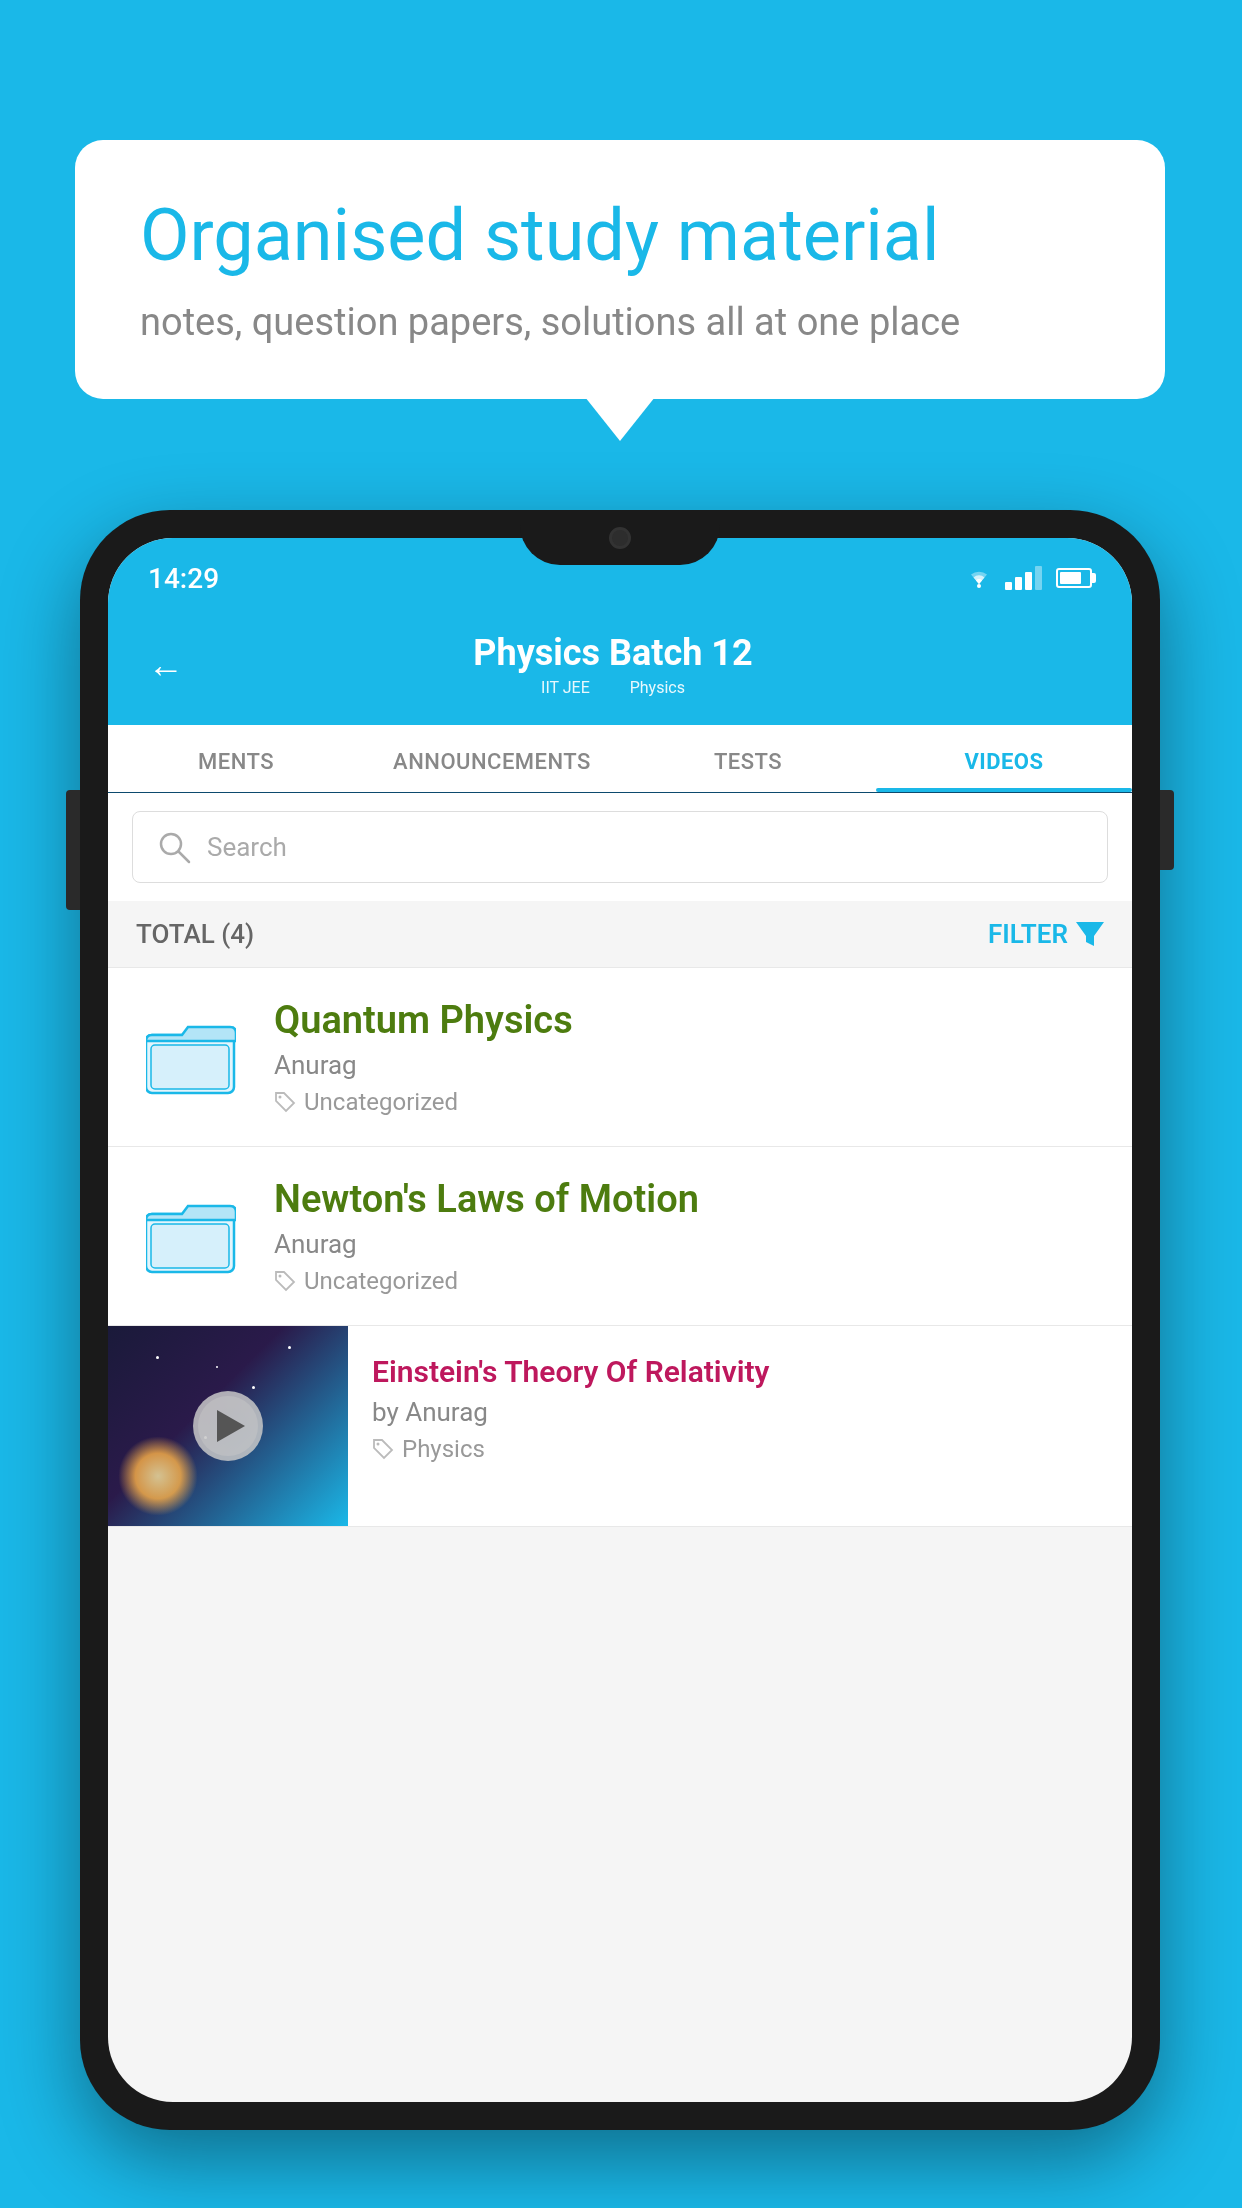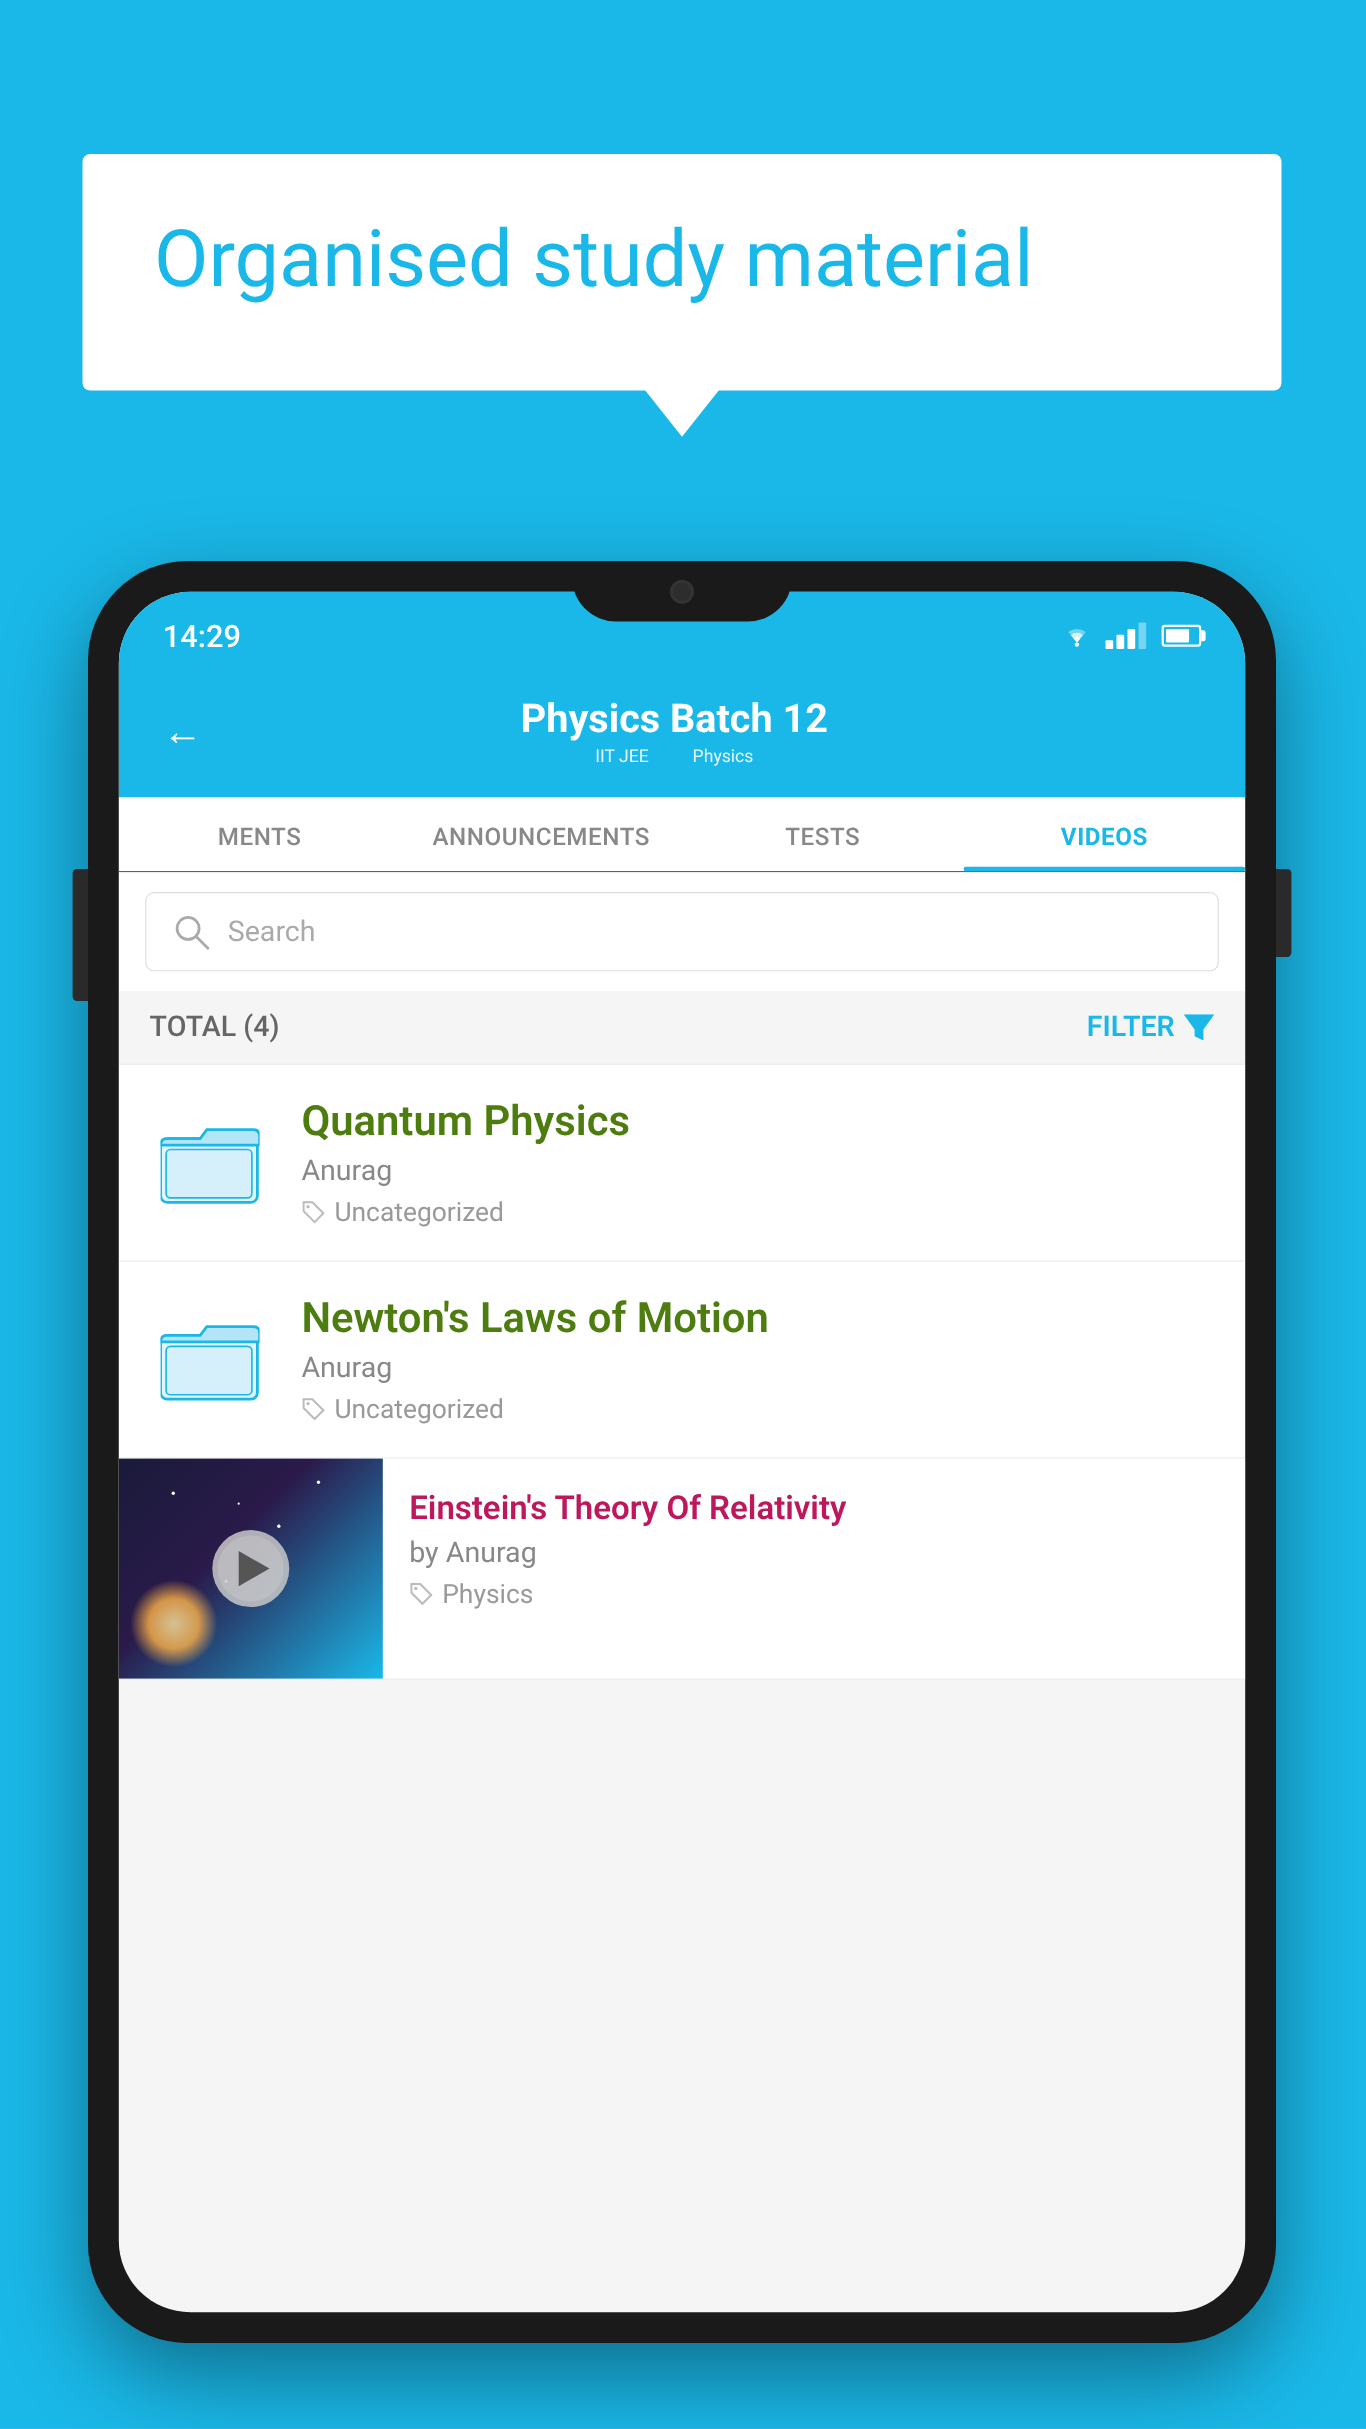--- a/index.html
+++ b/index.html
@@ -16,21 +16,21 @@
     
     .speech-bubble-container {
       position: absolute;
       top: 140px;
       left: 75px;
       width: 1090px;
     }
 
     .speech-bubble {
       background: white;
-      border-radius: 7px;
+      border-radius: 28px;
       padding: 55px 65px;
       position: relative;
     }
 
     .speech-bubble::after {
       content: '';
       position: absolute;
       bottom: -42px;
       left: 50%;
       transform: translateX(-50%);
@@ -480,20 +480,21 @@
     }
   </style>
 </head>
 <body>
 
 <div style="position:absolute;top:0;left:0;width:1242px;height:2208px;background:#1ab8e8;"></div>
 
 <div class="speech-bubble-container">
   <div class="speech-bubble">
     <div class="speech-bubble-title">Organised study material</div>
+    <div class="speech-bubble-subtitle">notes, question papers, solutions all at one place</div>
   </div>
 </div>
 
 <div class="phone-container">
   <div class="phone-outer">
 
     <div class="notch">
       <div class="notch-camera"></div>
     </div>
 

